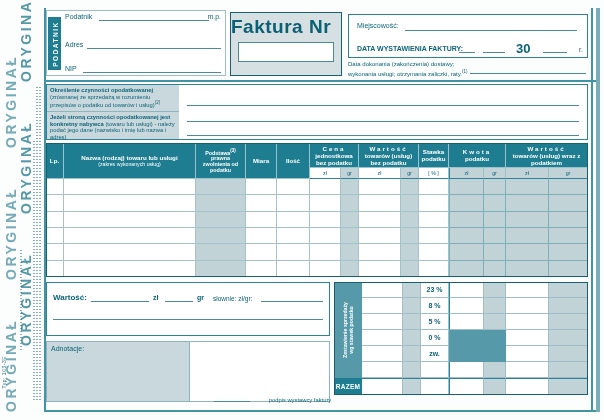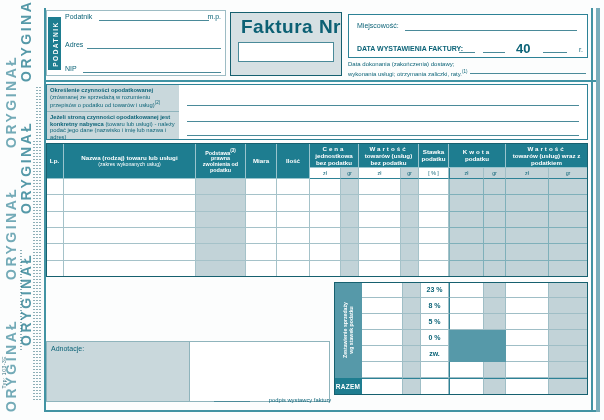--- a/index.html
+++ b/index.html
@@ -27,21 +27,21 @@
   
   .taxpayer{position:absolute;left:46px;top:10px;width:180px;height:66px;background:#fff;border:1px solid #9dbcc4;}
   .tp-tab{position:absolute;left:1px;top:6px;width:13px;height:53px;background:#1e7d90;}
   .tp-tab-inner{position:absolute;left:50%;top:50%;transform:translate(-50%,-50%) rotate(-90deg);
       color:#fff;font-weight:bold;font-size:6.5px;letter-spacing:1.5px;white-space:nowrap;}
   .lbl7{font-size:7px;color:#0d6478;position:absolute;}
   .iline{position:absolute;border-bottom:1px solid #4a8a99;}
 
   
   .titlebox{position:absolute;left:230px;top:12px;width:112px;height:64px;background:#d6e0e3;border:1.5px solid #16606f;}
-  .title{margin-top:3px;text-align:right;font-weight:bold;font-size:19px;color:#0c6074;letter-spacing:.5px;}
+  .title{margin-top:3px;text-align:left;font-weight:bold;font-size:19px;color:#0c6074;letter-spacing:.5px;}
   .title-input{position:absolute;left:7px;right:7px;top:29px;height:20px;background:#fff;border:1px solid #4a8a99;}
   .subtitle{position:absolute;bottom:3px;left:0;width:100%;text-align:center;font-weight:bold;font-size:9px;color:#0c6074;letter-spacing:.5px;}
 
   
   .metabox{position:absolute;left:348px;top:14px;width:240px;height:44px;background:#fff;border:1px solid #2d8296;}
   .datebold{position:absolute;font-size:7px;font-weight:bold;color:#0d6478;}
   .year20{position:absolute;left:167px;top:26px;font-size:13px;font-weight:bold;color:#0d6478;}
   .completion{position:absolute;left:348px;top:61px;width:240px;font-size:6px;line-height:7px;color:#0d6478;}
   sup.fsup{font-size:4.5px;vertical-align:super;}
 
@@ -136,21 +136,21 @@
     <div class="title">Faktura Nr</div>
     <div class="title-input"></div>
   </div>
 
   <div class="metabox">
     <span class="lbl7" style="left:8px;top:7px;">Miejscowość:</span>
     <div class="iline" style="left:56px;top:15px;right:10px;"></div>
     <span class="datebold" style="left:8px;top:30px;">DATA WYSTAWIENIA FAKTURY:</span>
     <div class="iline" style="left:110px;top:37px;width:16px;"></div>
     <div class="iline" style="left:134px;top:37px;width:22px;"></div>
-    <span class="year20">40</span>
+    <span class="year20">30</span>
     <div class="iline" style="left:194px;top:37px;width:24px;"></div>
     <span class="lbl7" style="right:4px;top:31px;">r.</span>
   </div>
   <div class="completion">
     <span>Data dokonania (zakończenia) dostawy;</span><br>
     <span>wykonania usługi; otrzymania zaliczki, raty.</span><sup class="fsup">(1)</sup>
   </div>
   <div class="iline" style="left:470px;top:73px;width:116px;"></div>
 
   <div class="subject">
@@ -297,20 +297,30 @@
         <div class="bcell shade" style="grid-area: 8 / 9;"></div>
         <div class="bcell" style="grid-area: 8 / 10;"></div>
         <div class="bcell shade dk strongL" style="grid-area: 8 / 11;"></div>
         <div class="bcell shade dk" style="grid-area: 8 / 12;"></div>
         <div class="bcell shade dk" style="grid-area: 8 / 13;"></div>
         <div class="bcell shade dk" style="grid-area: 8 / 14;"></div>
       </div>
     <div class="tborder"></div>
   </div>
 
+  <div class="valuebox">
+    <span class="vb-bold" style="left:6px;top:10px;">Wartość:</span>
+    <div class="iline" style="left:44px;top:18px;width:58px;"></div>
+    <span class="vb-bold" style="left:106px;top:11px;font-size:7px;">zł</span>
+    <div class="iline" style="left:118px;top:18px;width:28px;"></div>
+    <span class="vb-bold" style="left:150px;top:11px;font-size:7px;">gr</span>
+    <span class="vb-small" style="left:166px;top:12px;">słownie: zł/gr:</span>
+    <div class="iline" style="left:214px;top:18px;right:6px;"></div>
+    <div class="iline" style="left:6px;top:36px;right:6px;"></div>
+  </div>
 
   <div class="notes-left">
     <span class="lbl7" style="left:4px;top:3px;">Adnotacje:</span>
   </div>
   <div class="notes-right"></div>
   <div class="iline" style="left:214px;top:401px;width:36px;"></div>
   <div class="signature">podpis wystawcy faktury</div>
 
   <div class="summary">
     <div class="sgrid">

